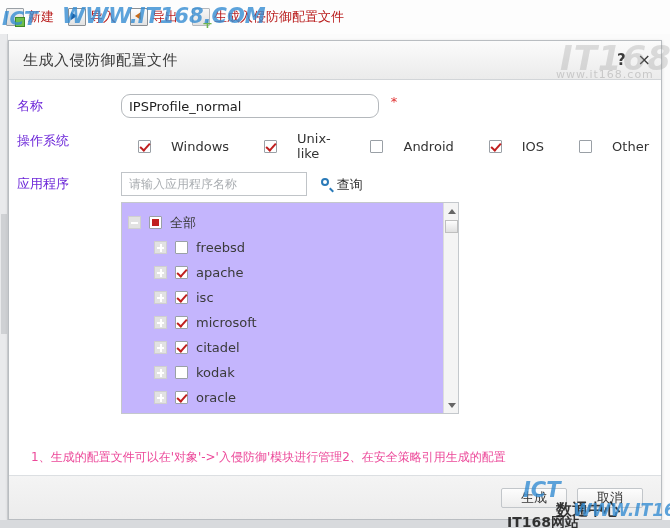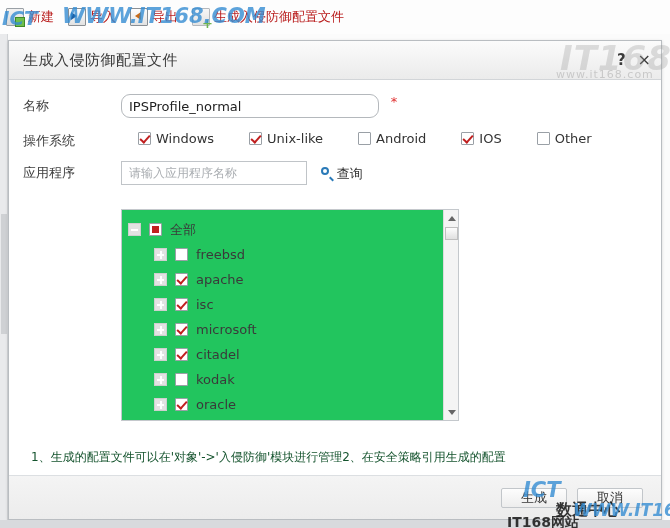--- a/index.html
+++ b/index.html
@@ -67,37 +67,37 @@
   .dlg-help, .dlg-close {
     font-size: 15px; color: #3b3b3b; cursor: pointer; line-height: 1;
     font-weight: bold; font-family: "DejaVu Sans", "Liberation Sans", sans-serif;
   }
   .dlg-close { font-weight: normal; font-size: 16px; }
 
   .dlg-body { position: relative; padding: 14px 0 0 0; height: 395px; box-sizing: border-box; }
 
   .frow { display: flex; align-items: flex-start; margin-bottom: 11px; }
   .flabel {
-    width: 112px; padding-left: 14px; box-sizing: border-box;
-    font-size: 13px; color: #404040; padding-top: 3px;
+    width: 112px; padding-left: 8px; box-sizing: border-box;
+    font-size: 13px; color: #6d28d9; padding-top: 3px;
   }
   .fctl { flex: 1; position: relative; }
 
   .txtbox {
     width: 258px; height: 24px; box-sizing: border-box;
     border: 1px solid #b4b8bc; background: #fff;
     padding: 0 7px; font-size: 13px; color: #222; outline: none;
     font-family: "DejaVu Sans", "Liberation Sans", sans-serif;
     border-radius: 9px;
   }
   .req { color: #e03030; font-size: 13px; margin-left: 8px; vertical-align: top; }
 
   
   .cbrow { display: flex; align-items: center; gap: 6px; padding-top: 2px; }
-  .cbwrap { display: flex; align-items: center; gap: 5px; margin-right: 12px; cursor: pointer; padding-left: 17px; }
+  .cbwrap { display: flex; align-items: center; gap: 20px; margin-right: 12px; cursor: pointer; padding-left: 17px; }
   .cb {
     width: 13px; height: 13px; box-sizing: border-box;
     border: 1px solid #9aa0a6; background: #fff; position: relative; border-radius: 1px;
     flex: 0 0 13px;
   }
   .cb.checked:after {
     content: ""; position: absolute; left: 3px; top: 0px;
     width: 4px; height: 8px; border: solid #c01f1f;
     border-width: 0 2px 2px 0; transform: rotate(42deg);
   }
@@ -119,22 +119,22 @@
   }
   .mag:after {
     content: ""; position: absolute; right: 0px; bottom: 0px; width: 5px; height: 2px;
     background: #2a7ab8; transform: rotate(45deg);
   }
   .qtext { font-size: 13px; color: #333; }
 
   
   .treebox {
     position: relative;
-    width: 338px; height: 212px; margin-top: 24px;
-    border: 1px solid #c4c8cc; background: #22c55e; box-sizing: border-box;
+    width: 338px; height: 212px; margin-top: 6px;
+    border: 1px solid #c4c8cc; background: #c4b5fd; box-sizing: border-box;
     overflow: hidden;
   }
   .treeinner { position: absolute; left: 0; top: 0; right: 16px; bottom: 0; padding: 7px 0 0 6px; }
   .tnode { display: flex; align-items: center; height: 25px; }
   .tnode.child { padding-left: 26px; }
   .toggle {
     width: 13px; height: 13px; box-sizing: border-box; background: #e2e2e2;
     border: 1px solid #cfcfcf; position: relative; flex: 0 0 13px; margin-right: 8px; cursor: pointer;
   }
   .toggle:before {
@@ -172,21 +172,21 @@
     border-left: 4px solid transparent; border-right: 4px solid transparent; border-top: 5px solid #666;
   }
   .vthumb {
     position: absolute; top: 17px; left: 1px; width: 13px; height: 13px;
     background: linear-gradient(#fdfdfd,#e0e0e0); border: 1px solid #bfbfbf; box-sizing: border-box;
     cursor: pointer;
   }
 
   .hint {
     position: absolute; left: 22px; top: 368px; width: 610px;
-    font-size: 12px; color: #14532d; line-height: 18px;
+    font-size: 12px; color: #ec4899; line-height: 18px;
   }
 
   .dlg-sep { position: absolute; left: 10px; right: 10px; top: 425px; height: 1px; background: #d9dcdf; }
 
   .dlg-footer {
     position: absolute; left: 0; right: 0; bottom: 0; height: 44px;
     background: linear-gradient(#f4f4f4,#ececec);
     border-top: 1px solid #dcdfe2;
     display: flex; align-items: center; justify-content: flex-end;
     padding-right: 18px; gap: 10px; box-sizing: border-box;

